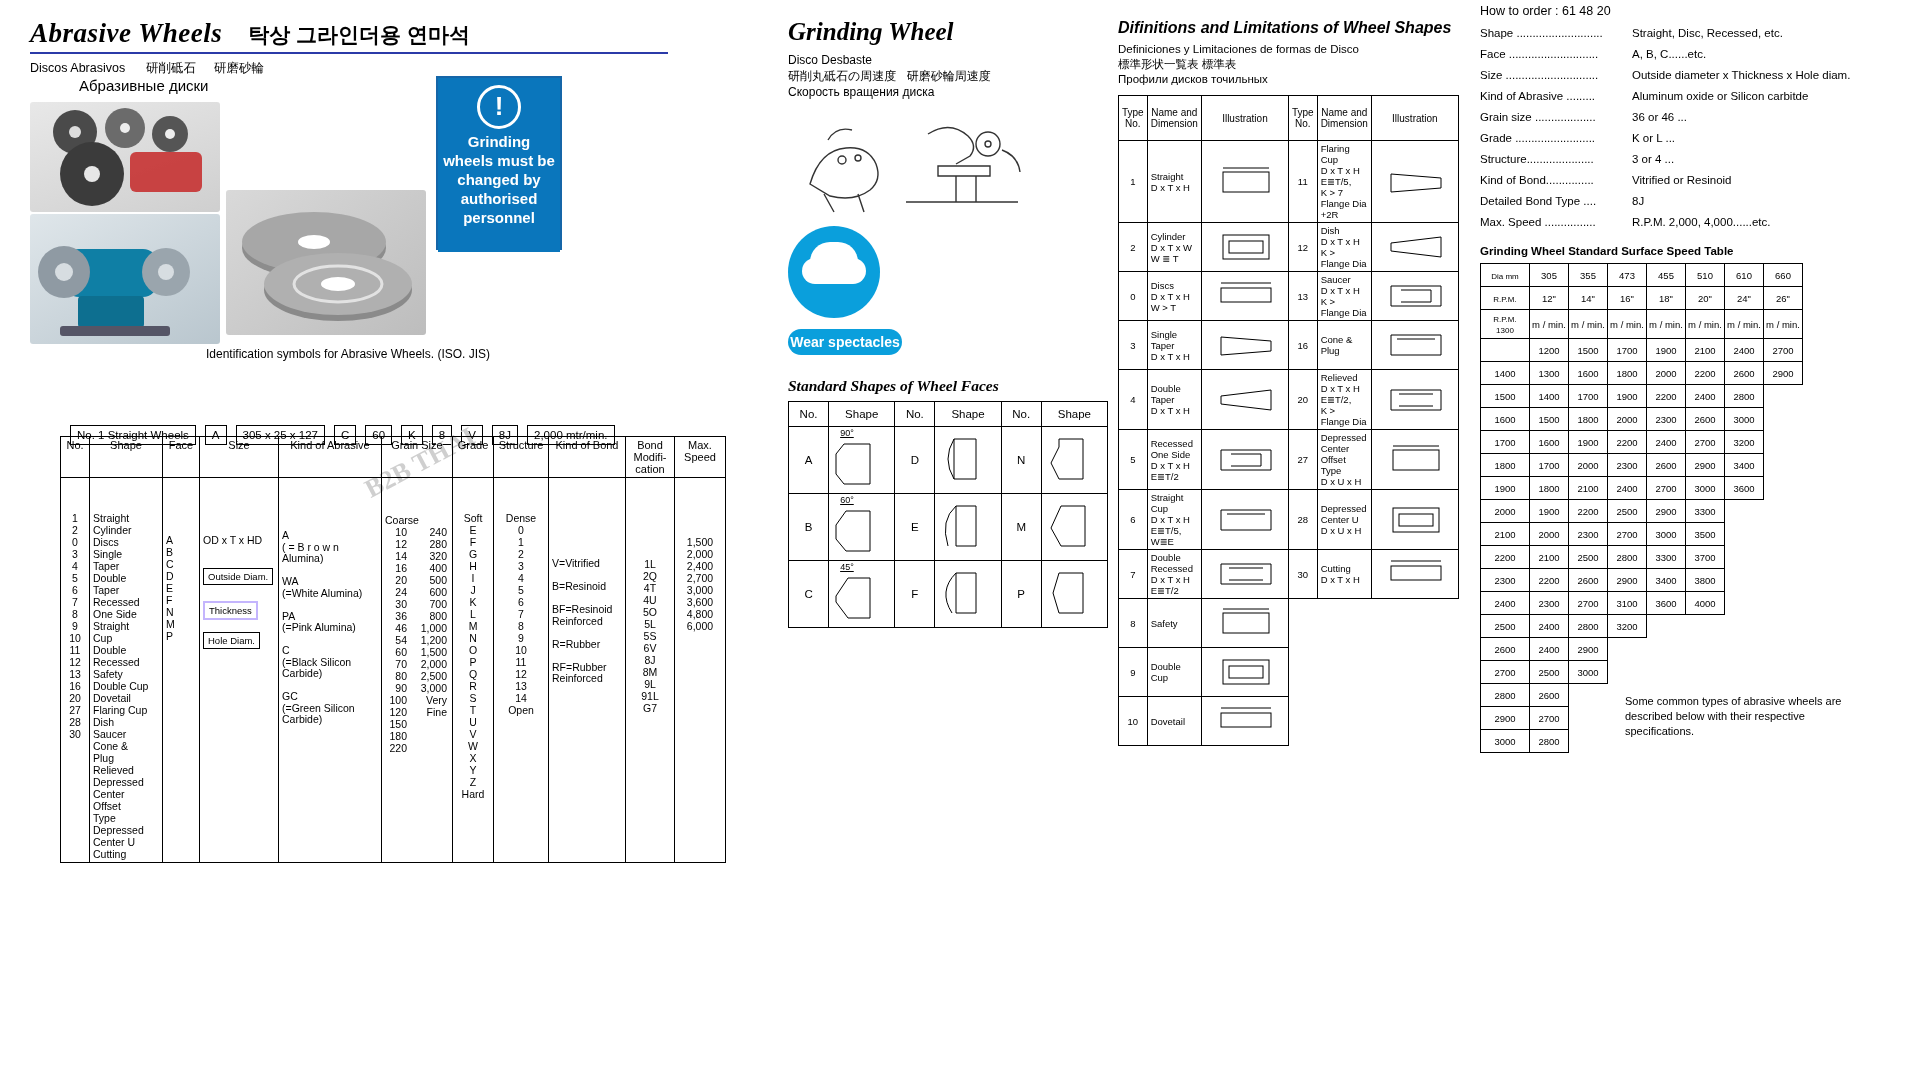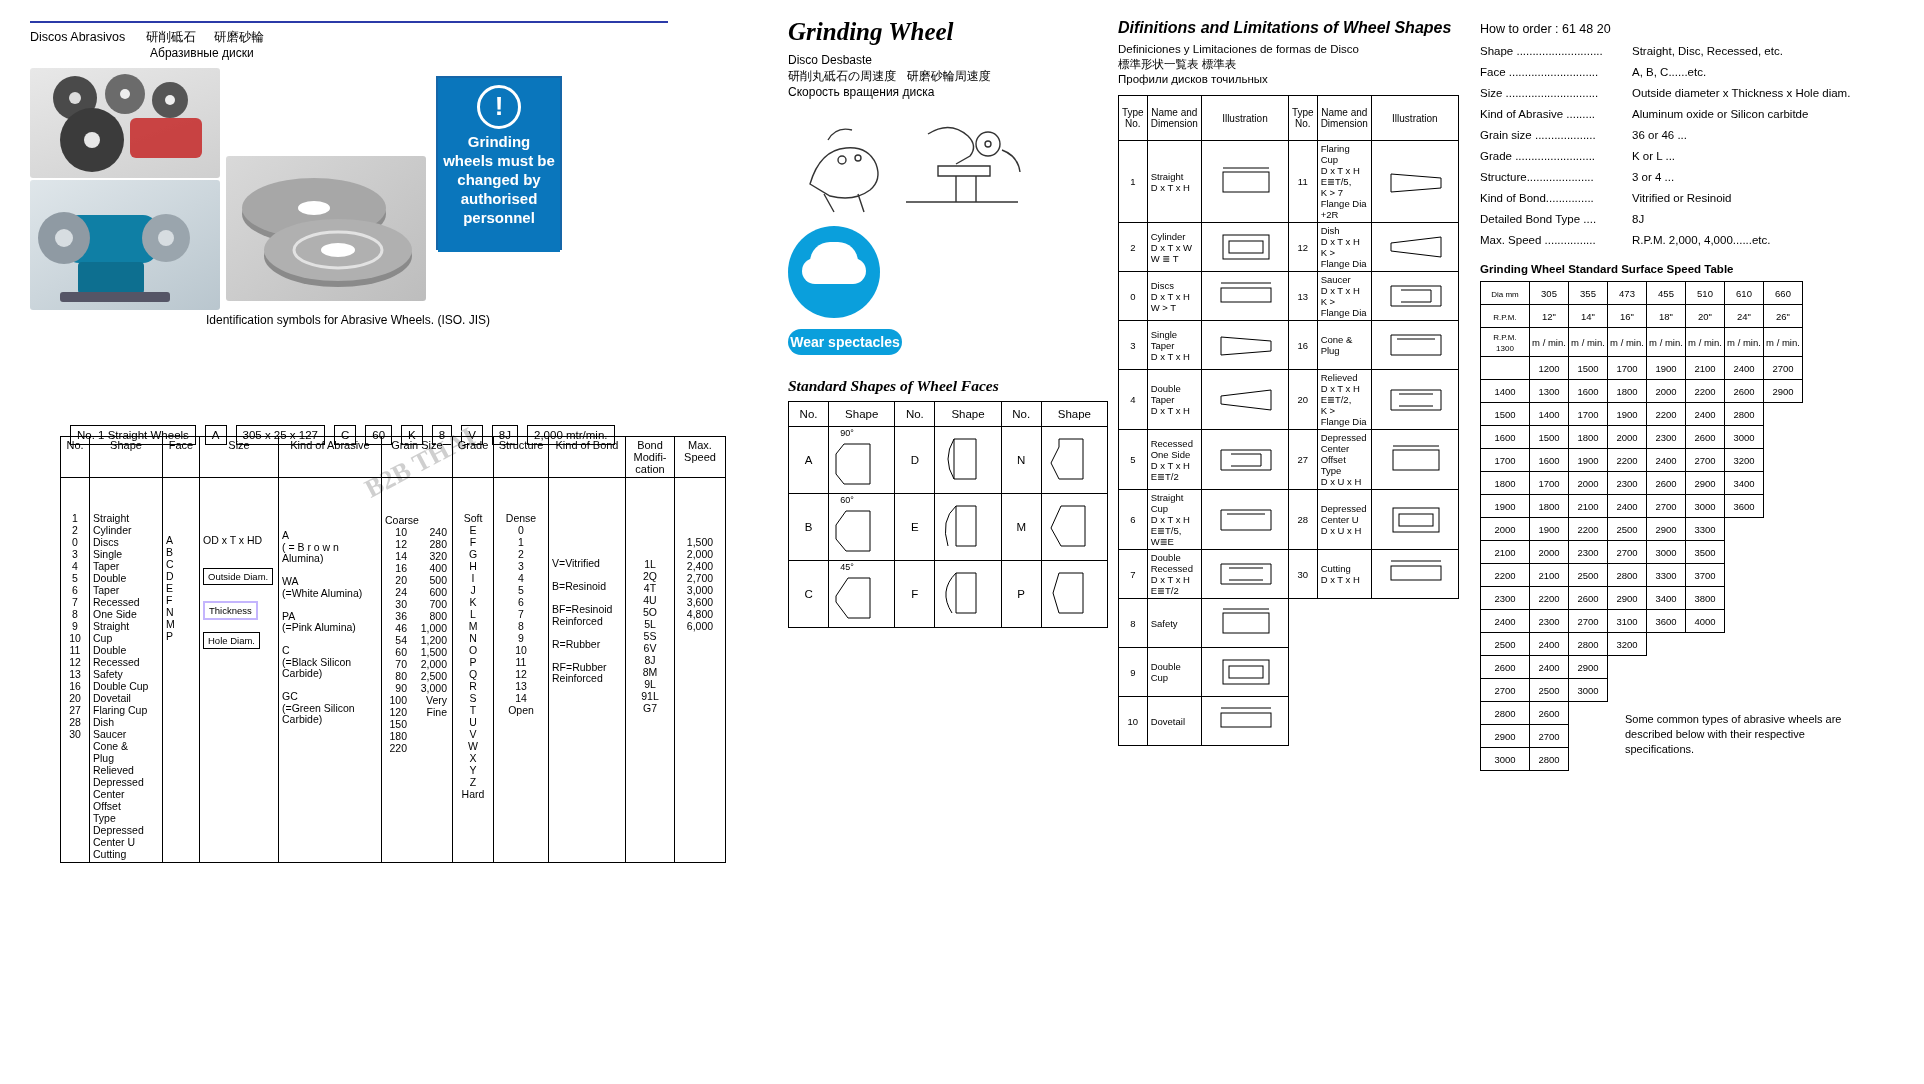--- a/index.html
+++ b/index.html
@@ -13,21 +13,21 @@
 
   
   #left{left:30px;top:18px;width:760px;}
   .title-main{font-family:"Liberation Serif",serif;font-style:italic;font-weight:bold;font-size:27px;letter-spacing:.5px;}
   .title-kr{font-weight:bold;font-size:21px;margin-left:26px;}
   .title-rule{border-bottom:2px solid #2b3aa8;margin-top:3px;width:638px;}
   .sub-row{font-size:12.5px;margin-top:6px;}
   .sub-row span{display:inline-block;}
   .sub-es{width:116px;}
   .sub-jp{width:68px;}
-  .sub-ru{margin-left:120px;font-size:12px;}
+  .sub-ru{margin-left:49px;font-size:15px;}
 
   .photo-area{position:relative;height:290px;margin-top:8px;}
   .ph{position:absolute;border-radius:3px;}
   .disc-photo{left:0;top:0;width:190px;height:110px;background:linear-gradient(160deg,#e8e8e8,#cfcfcf);}
   .grinder-photo{left:0;top:112px;width:190px;height:130px;background:linear-gradient(150deg,#dfe6ea,#b9c6ce);}
   .wheels-photo{left:196px;top:88px;width:200px;height:145px;background:linear-gradient(140deg,#d9d9d9,#bdbdbd);}
   .idcap{position:absolute;left:176px;top:245px;font-size:12px;}
 
   .warnbox{position:absolute;left:406px;top:58px;width:122px;height:170px;border:2px solid #1566a8;background:#fff;text-align:center;}
   .warn-top{background:#0a76bc;height:52px;position:relative;}
@@ -54,53 +54,56 @@
   .circ{width:92px;height:92px;border-radius:50%;background:#0a9fdc;position:relative;}
   .glass{position:absolute;left:14px;top:32px;width:64px;height:26px;border-radius:13px;background:#fff;}
   .head{position:absolute;left:22px;top:16px;width:48px;height:20px;border-radius:24px 24px 0 0;background:#fff;}
   .wearlbl{margin-top:11px;width:110px;background:#0a9fdc;color:#fff;font-weight:bold;font-size:14px;text-align:center;border-radius:14px;padding:5px 2px;line-height:16px;}
 
   .faces-title{font-family:"Liberation Serif",serif;font-style:italic;font-weight:bold;font-size:15.5px;margin-top:22px;}
   table.faces{border-collapse:collapse;margin-top:6px;font-size:11.5px;}
   table.faces th,table.faces td{border:1px solid #000;text-align:center;}
   table.faces th{font-weight:normal;height:22px;width:54px;}
   table.faces td.lbl{width:34px;}
-  table.faces td.shape{width:66px;height:62px;}
+  table.faces td.shape{width:66px;height:62px;text-decoration:underline;}
 
   
   #shapes{left:1118px;top:18px;width:340px;}
   .title-sh{font-family:"Liberation Sans",sans-serif;font-weight:bold;font-style:italic;font-size:16px;line-height:20px;}
   .sh-sub{font-size:11.5px;line-height:15px;margin-top:4px;}
   table.shp{border-collapse:collapse;margin-top:8px;font-size:9.5px;}
   table.shp th,table.shp td{border:1px solid #000;vertical-align:middle;padding:2px 3px;}
   table.shp th{font-weight:normal;font-size:10px;height:40px;}
   .c-type{width:24px;text-align:center;}
   .c-name{width:48px;line-height:11px;}
   .c-ill{width:84px;height:44px;}
 
   
-  #right{left:1480px;top:22px;width:420px;}
+  #right{left:1480px;top:4px;width:420px;}
   .howto{font-size:12.5px;margin-bottom:8px;}
   .howline{font-size:11.5px;line-height:15px;margin-bottom:6px;display:flex;}
   .howline .k{width:152px;white-space:nowrap;}
   .howline .v{flex:1;}
   .sst-title{font-weight:bold;font-size:11.5px;line-height:14px;margin-top:14px;margin-bottom:5px;}
   table.speed{border-collapse:collapse;font-size:9.5px;}
   table.speed td{border:1px solid #000;text-align:center;padding:3px 2px;height:16px;min-width:34px;}
   table.speed td.blank{border:none;}
   .note{position:absolute;left:145px;top:690px;width:240px;font-size:11px;line-height:15px;}
 
   svg{display:block;}
 </style>
 </head>
 <body>
 
 <div class="page">
 
   <div class="col" id="left">
+    <div>
+      <span class="title-main">Abrasive  Wheels</span><span class="title-kr">탁상 그라인더용 연마석</span>
+    </div>
     <div class="title-rule"></div>
 
     <div class="sub-row">
       <span class="sub-es">Discos Abrasivos</span><span class="sub-jp">研削砥石</span><span class="sub-jp">研磨砂輪</span>
     </div>
     <div class="sub-ru">Абразивные диски</div>
 
     <div class="photo-area">
       <div class="ph disc-photo">
         <svg width="190" height="110" viewBox="0 0 190 110">

